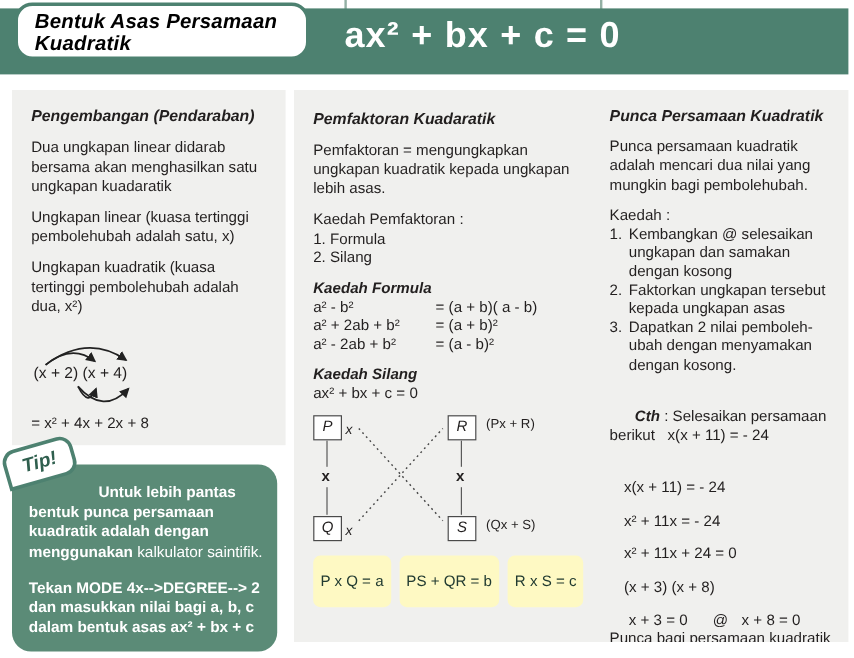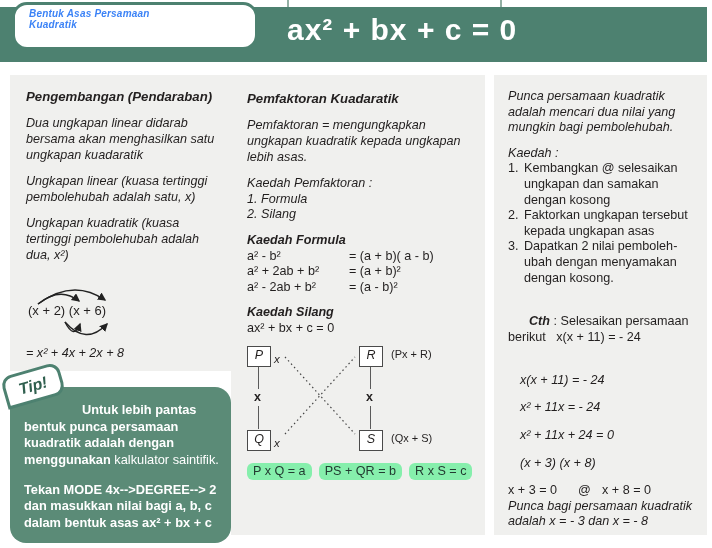--- a/index.html
+++ b/index.html
@@ -11,32 +11,32 @@
   .cut-mark.m1 { left:287px; }
   .cut-mark.m2 { left:500px; }
 
   
   .band { position:absolute; left:0; top:7px; width:707px; height:55px; background:#4D8170; }
   .title-box {
     position:absolute; left:12px; top:2px; width:246px; height:48px; background:#ffffff;
     border:3px solid #4D8170; border-radius:15px; box-sizing:border-box;
     padding:3px 12px 0 14px; z-index:2;
   }
-  .title-line { font-style:italic; font-weight:bold; font-size:10px; line-height:1.12; color:#3b82f6; letter-spacing:0.2px; }
+  .title-line { font-style:italic; font-weight:bold; font-size:17px; line-height:1.12; color:#000000; letter-spacing:0.2px; }
   .header-eq { position:absolute; left:287px; top:13px; font-weight:bold; font-size:30px; color:#ffffff; letter-spacing:1px; z-index:2; }
 
   
   .panel { position:absolute; top:75px; background:#F0F0EE; box-sizing:border-box;
            font-size:12.6px; line-height:1.24; overflow:hidden; }
   .panel.c1 { left:10px;  width:228px; height:296px; padding:14px 12px 0 16px; }
-  .panel.c2 { left:231px; width:254px; height:460px; padding:16px 8px 0 16px; }
+  .panel.c2 { left:245px; width:254px; height:460px; padding:16px 8px 0 16px; }
   .panel.c3 { left:494px; width:213px; height:460px; padding:14px 8px 0 14px; }
 
   .h { font-weight:bold; font-style:italic; font-size:13.2px; margin:0 0 11px; }
-  .panel p { margin:0 0 9px;font-style:italic; }
+  .panel p { margin:0 0 9px; }
   .panel .tight { margin:0; }
   .sub-h { font-weight:bold; font-style:italic; margin:10px 0 0; }
 
   
   .expand { position:relative; height:64px; margin-top:2px; }
   .expand .expr { position:absolute; left:2px; top:21px; font-size:13px; }
   .expand svg { position:absolute; left:-2px; top:0; }
   .eq-line { margin:0; }
 
   
@@ -60,33 +60,33 @@
   .times.left  { left:5px; }
   .times.right { left:117px; }
   .xsmall { position:absolute; font-style:italic; font-size:11.5px; }
   .xsmall.top { left:27px; top:7px; }
   .xsmall.bottom { left:27px; top:91px; }
   .dlabel { position:absolute; left:144px; font-size:11px; }
   .dlabel.top { top:3px; }
   .dlabel.bottom { top:87px; }
 
   .badges { display:flex; gap:7px; margin-top:8px; }
-  .badge { background:#86efac; color:#223B31; padding:1px 6px; border-radius:6px; white-space:nowrap; }
+  .badge { background:#fef9c3; color:#223B31; padding:14px 6px; border-radius:6px; white-space:nowrap; }
   .result { margin-top:8px; }
   .result p { margin:0; }
 
   
   .steps { margin:0; }
   .step { display:flex; }
   .step .n { width:16px; flex:none; }
   .example-intro { margin-top:12px; white-space:pre-wrap; }
   .example-intro .lbl { font-weight:bold; font-style:italic; }
   .work { margin-top:8px; }
   .work p { margin:12px; }
-  .split-row { display:flex; }
+  .split-row { display:flex;margin-left:16px; }
   .split-row .a { width:70px; flex:none; }
   .split-row .b { width:24px; flex:none; }
   .conclusion { margin-top:10px; }
 
   
   .tip {
     position:absolute; left:10px; top:387px; width:221px; height:156px; background:#5B8B77;
     border-radius:16px; box-sizing:border-box; padding:15px 12px 0 14px;
     color:#ffffff; font-weight:bold; font-size:12.8px; line-height:1.3;
   }
@@ -126,21 +126,21 @@
         <defs>
           <marker id="ah" markerWidth="7" markerHeight="7" refX="5" refY="3" orient="auto">
             <path d="M0,0 L6,3 L0,6 z" fill="#222"></path>
           </marker>
         </defs>
         <path d="M14,22 Q36,4 55,19" fill="none" stroke="#222" stroke-width="1.4" marker-end="url(#ah)"></path>
         <path d="M14,22 Q49,-4 81,18" fill="none" stroke="#222" stroke-width="1.4" marker-end="url(#ah)"></path>
         <path d="M41,40 Q50,58 56,42" fill="none" stroke="#222" stroke-width="1.4" marker-end="url(#ah)"></path>
         <path d="M41,40 Q62,64 83,42" fill="none" stroke="#222" stroke-width="1.4" marker-end="url(#ah)"></path>
       </svg>
-      <span class="expr">(x + 2) (x + 6)</span>
+      <span class="expr">(x + 2) (x + 4)</span>
     </div>
     <p class="eq-line">= x² + 4x + 2x + 8</p>
     <p class="eq-line">= x² + 6x + 8</p>
   </section>
 
   <section class="panel c2">
     <h2 class="h">Pemfaktoran Kuadaratik</h2>
     <p style="margin-bottom:11px;">Pemfaktoran = mengungkapkan ungkapan kuadratik kepada ungkapan lebih asas.</p>
     <p class="tight">Kaedah Pemfaktoran :</p>
     <p class="tight">1. Formula</p>
@@ -184,20 +184,21 @@
 
     <div class="badges">
       <span class="badge">P x Q = a</span>
       <span class="badge">PS + QR = b</span>
       <span class="badge">R x S = c</span>
     </div>
 
   </section>
 
   <section class="panel c3">
+    <h2 class="h" style="margin-bottom:10px;">Punca Persamaan Kuadratik</h2>
     <p style="margin-bottom:10px;">Punca persamaan kuadratik adalah mencari dua nilai yang mungkin bagi pembolehubah.</p>
     <p class="tight">Kaedah :</p>
     <div class="steps">
       <div class="step">
         <span class="n">1.</span>
         <span>Kembangkan @ selesaikan ungkapan dan samakan dengan kosong</span>
       </div>
       <div class="step">
         <span class="n">2.</span>
         <span>Faktorkan ungkapan tersebut kepada ungkapan asas</span>

